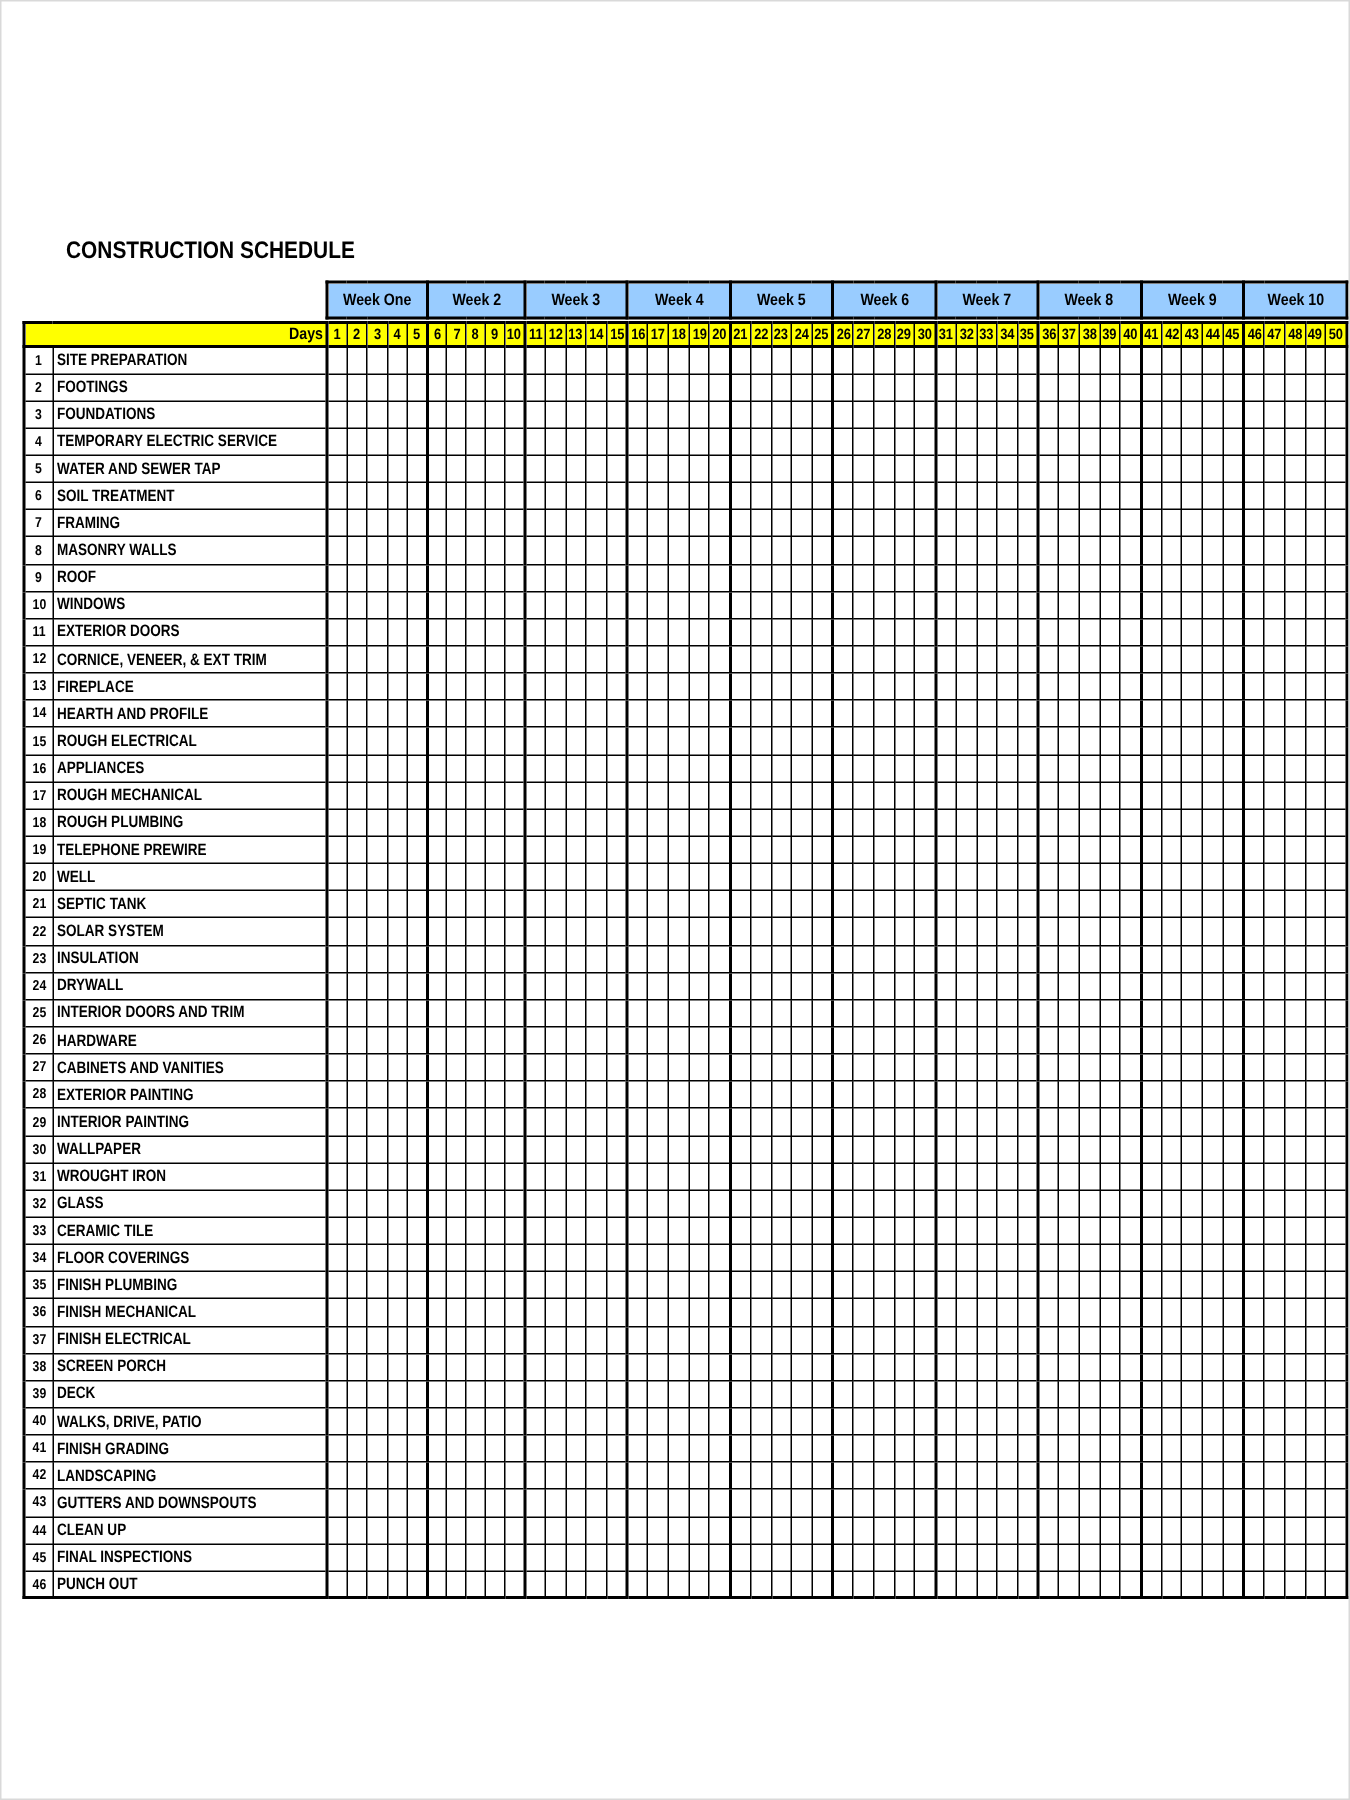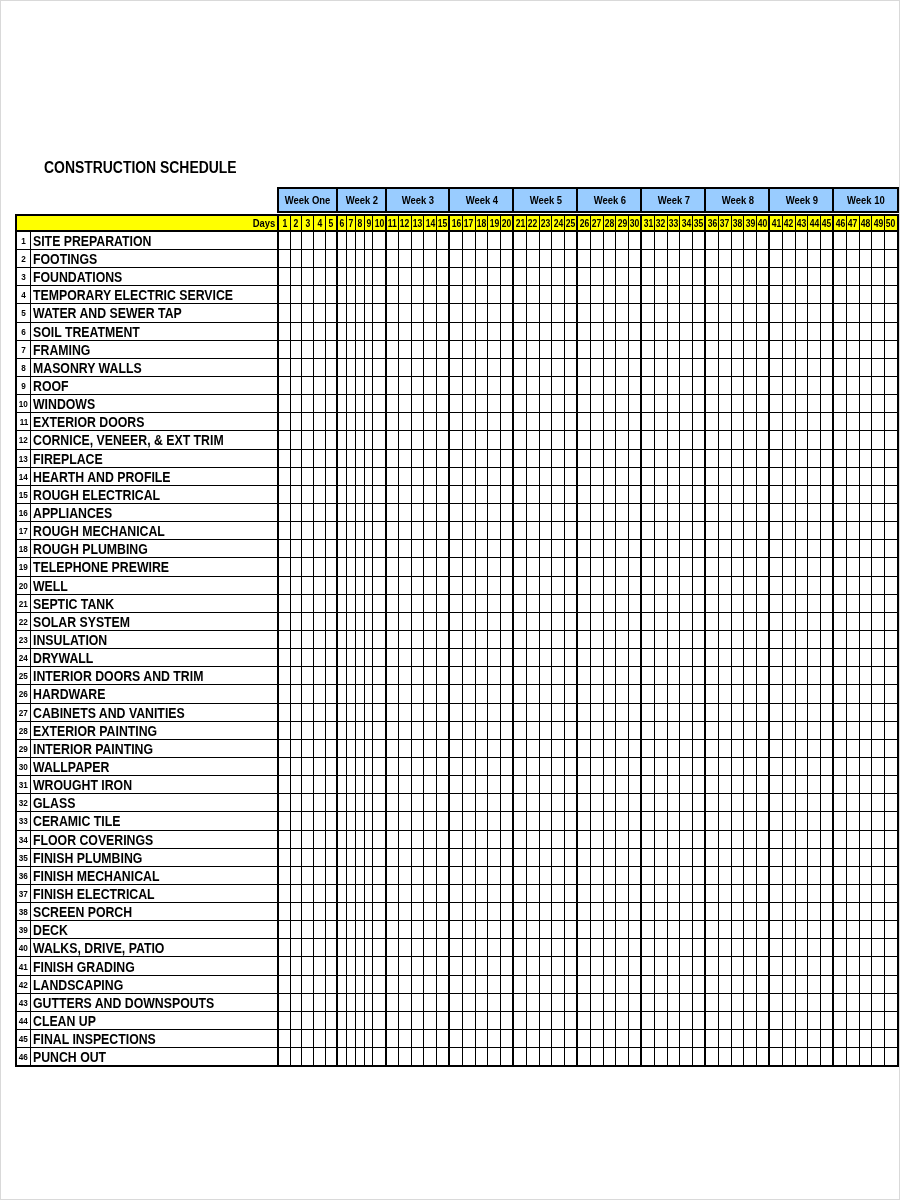--- a/index.html
+++ b/index.html
@@ -81,21 +81,21 @@
   td.t-num {
     border: 1px solid #000;
     border-left: 2px solid #000;
     text-align: center;
     font-size: 9.5px;
     font-weight: bold;
   }
   td.t-name {
     border: 1px solid #000;
     border-right: 2px solid #000;
-    font-size: 15px;
+    font-size: 11px;
     font-weight: bold;
     padding-left: 2px;
     white-space: nowrap;
   }
   td.g { border: 1px solid #000; background: #fff; }
 
   .wk-start { border-left: 2px solid #000 !important; }
   .col-last { border-right: 2px solid #000 !important; }
   tr.last td.t-num, tr.last td.t-name, tr.last td.g { border-bottom: 2px solid #000; }
 </style>

